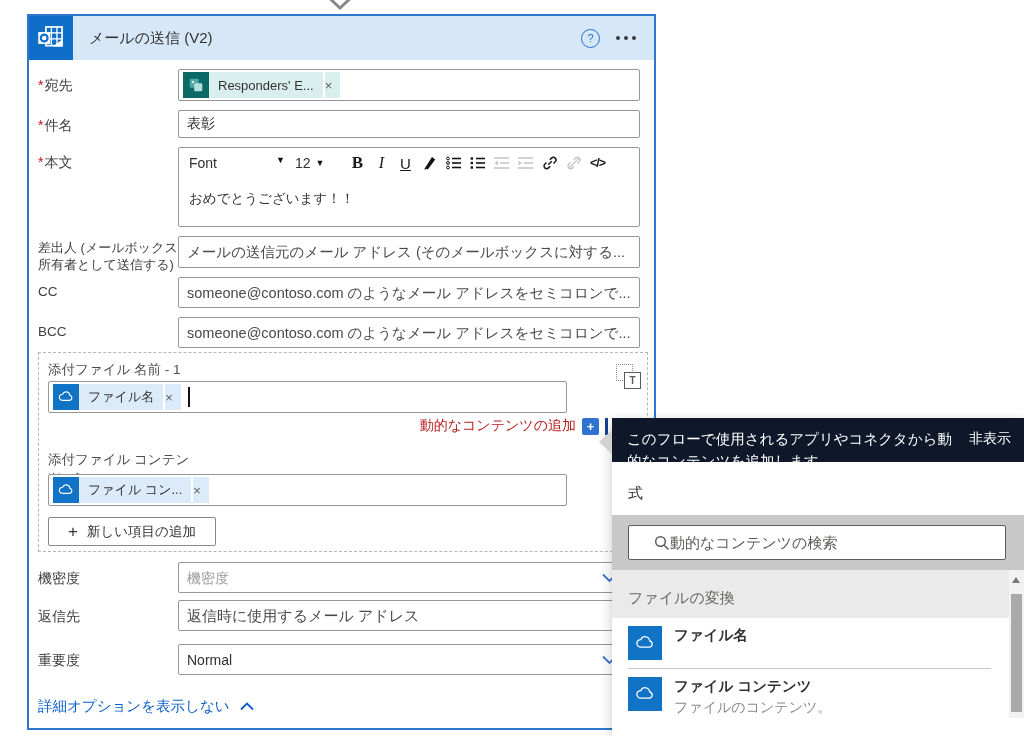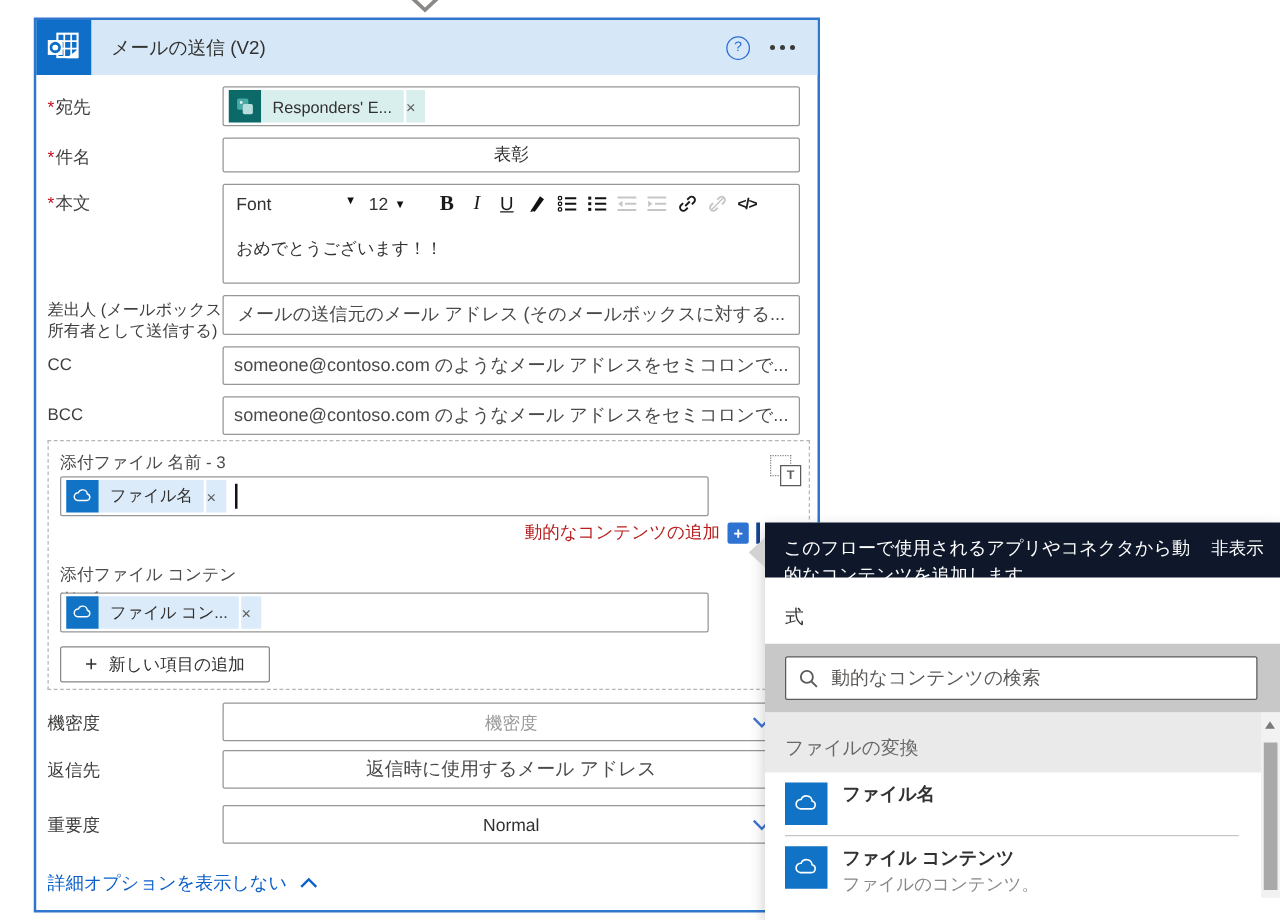--- a/index.html
+++ b/index.html
@@ -22,21 +22,21 @@
     color:#2b6bd6; font-size:11px; display:flex; align-items:center; justify-content:center; }
   .menu-btn { margin:0 18px 0 16px; display:flex; gap:4px; align-items:center; }
   .menu-btn i { width:4px; height:4px; border-radius:50%; background:#3b3a39; }
 
   .lbl { position:absolute; font-size:14px; color:#3f3e3d; }
   .req { color:#c50f1f; margin-right:1px; }
 
   .inp { position:absolute; background:#fff; border:1px solid #969696; border-radius:2px;
     font-size:14px; color:#323130; padding:0 8px;
     font-family:"Liberation Sans","DejaVu Sans",sans-serif; }
-  input.inp { outline:none;text-align:center; }
+  input.inp { outline:none; }
   .ph-dark::placeholder { color:#4a4a4a; opacity:1; }
   .ph-light::placeholder { color:#9b9b9b; opacity:1; }
 
   .chipbox { display:flex; align-items:center; padding:1px 4px; }
   .chip { display:flex; align-items:center; height:26px; }
   .chip .cicon { width:26px; height:26px; display:flex; align-items:center; justify-content:center; }
   .cicon.forms { background:#0b6a67; }
   .cicon.onedrive { background:#1173c5; }
   .chip .clabel { height:26px; display:flex; align-items:center; padding:0 9px; font-size:13px; color:#323130; }
   .clabel.teal { background:#d9efee; }
@@ -95,21 +95,21 @@
     border-right:13px solid #d2d2d2; }
   .pop-head { position:relative; height:44px; background:#0f172a; color:#fff;
     padding:10px 64px 10px 15px; font-size:14.5px; line-height:1.55; }
   .pop-hide { position:absolute; right:13px; top:10px; font-size:14px; color:#fff; }
   .pop-tabs { display:flex; align-items:flex-end; gap:30px; padding:16px 0 0 16px; height:53px; }
   .tab-active { font-size:15px; font-weight:bold; color:#252423; padding-bottom:9px;
     border-bottom:3px solid #0f6cbd; }
   .tab { font-size:15px; color:#323130; padding-bottom:12px; }
   .search-band { height:55px; background:#c8c8c8; padding:10px 18px 10px 16px; }
   .search-box { height:35px; background:#fff; border:1px solid #5d5b59; border-radius:2px;
-    display:flex; align-items:center; padding:0 10px; gap:10px; }
+    display:flex; align-items:center; padding:0 25px; }
   .search-box input { border:none; outline:none; flex:1; font-size:15px; color:#323130;
     font-family:"Liberation Sans","DejaVu Sans",sans-serif; }
   .search-box input::placeholder { color:#5d5b59; opacity:1; }
   .pop-list { position:relative; height:148px; background:#eaeaea; }
   .section-lbl { padding:19px 0 10px 16px; font-size:15px; color:#6a6866; }
   .items { background:#fff; width:397px; }
   .item { display:flex; align-items:flex-start; padding:8px 10px 8px 16px; gap:12px; }
   .item-icon { width:34px; height:34px; background:#1173c5; flex:0 0 34px;
     display:flex; align-items:center; justify-content:center; }
   .item-title { font-size:14.5px; font-weight:bold; color:#323130; }
@@ -255,21 +255,21 @@
   <input class="inp ph-dark" style="left: 178px; top: 236px; width: 462px; height: 32px; font-size: 14.5px;" placeholder="メールの送信元のメール アドレス (そのメールボックスに対する...">
 
   <div class="lbl" style="left:38px; top:284px; font-size:13.5px;">CC</div>
   <input class="inp ph-dark" style="left: 178px; top: 277px; width: 462px; height: 31px; font-size: 14.5px;" placeholder="someone@contoso.com のようなメール アドレスをセミコロンで...">
 
   <div class="lbl" style="left:38px; top:324px; font-size:13.5px;">BCC</div>
   <input class="inp ph-dark" style="left: 178px; top: 317px; width: 462px; height: 31px; font-size: 14.5px;" placeholder="someone@contoso.com のようなメール アドレスをセミコロンで...">
 
   <div class="att-group"></div>
 
-  <div class="small-lbl" style="left:48px; top:361px;">添付ファイル 名前 - 3</div>
+  <div class="small-lbl" style="left:48px; top:361px;">添付ファイル 名前 - 1</div>
   <div class="att-inp chipbox" style="left:48px; top:381px; width:519px; height:32px; z-index:2;">
     <div class="chip">
       <span class="cicon onedrive">
         <svg width="18" height="18" viewBox="0 0 24 24">
           <path d="M7 16.5 h9.5 a3.5 3.5 0 0 0 .6-6.9 A5 5 0 0 0 7.5 8.3 A4.1 4.1 0 0 0 7 16.5 z" fill="none" stroke="#fff" stroke-width="1.5"></path>
         </svg>
       </span>
       <span class="clabel blue">ファイル名</span>
       <span class="x" style="background:#dcebfa; height:26px; display:flex; align-items:center;">×</span>
     </div>

